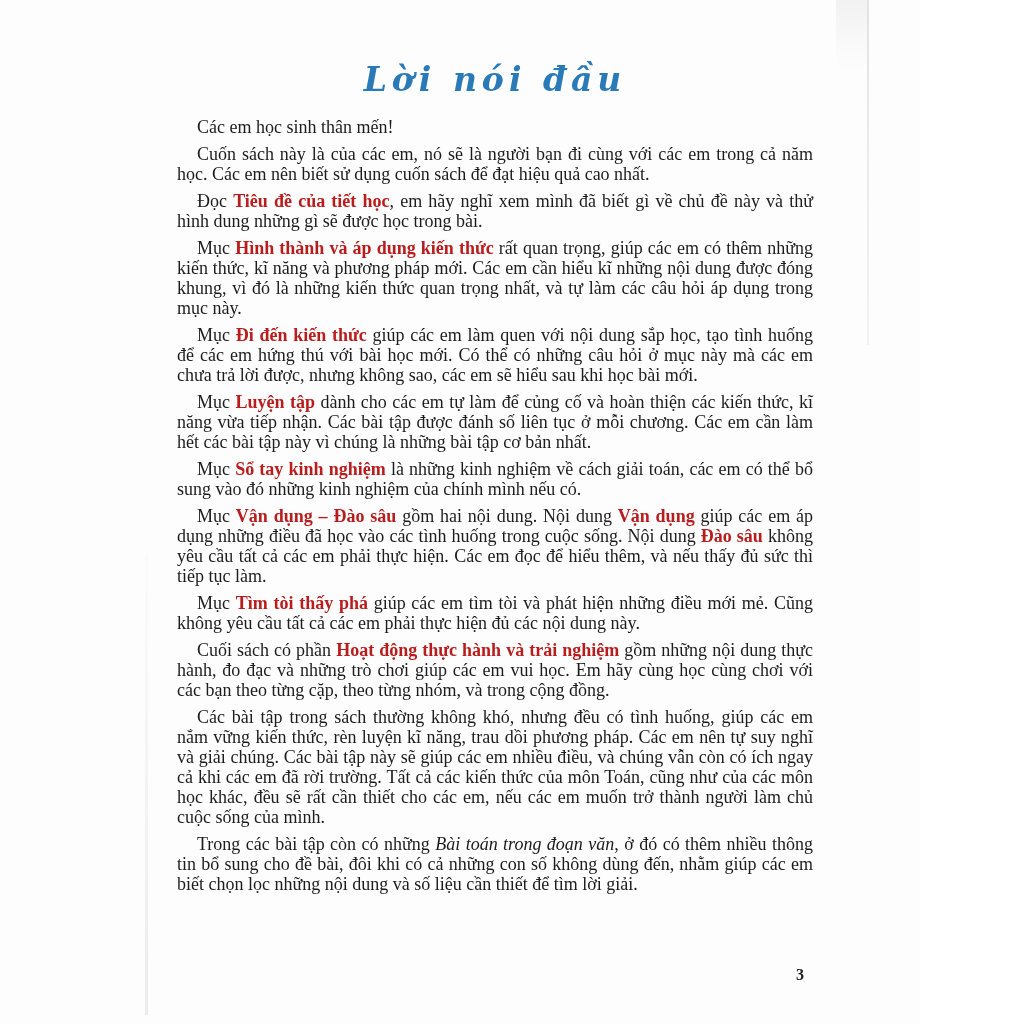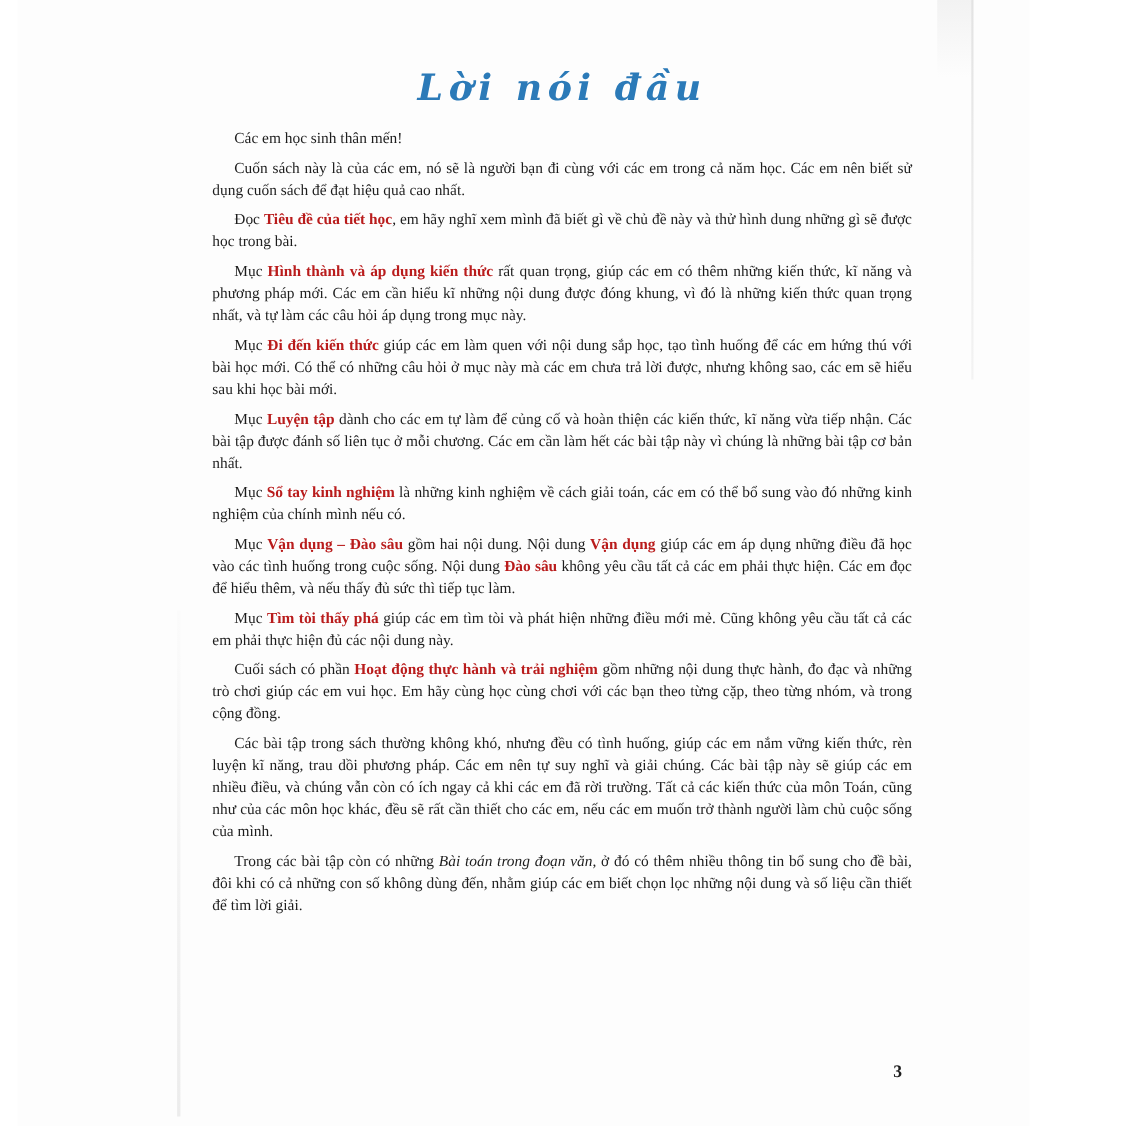--- a/index.html
+++ b/index.html
@@ -7,21 +7,20 @@
     padding: 0;
     background: #ffffff;
   }
   .page {
     position: relative;
     width: 920px;
     height: 1024px;
     background: #fdfdfd;
     overflow: hidden;
     font-family: "Liberation Serif", serif;
-    margin-left: 16px;
   }
   .scan-line-right {
     position: absolute;
     left: 867px;
     top: 0;
     width: 2px;
     height: 345px;
     background: linear-gradient(#e3e3e3, #f3f3f3);
   }
   .scan-smudge-topright {
@@ -54,21 +53,21 @@
     color: #2b7ab8;
   }
   .content {
     position: absolute;
     left: 177px;
     top: 117px;
     width: 636px;
   }
   .para {
     margin: 0 0 7px 0;
-    font-size: 14px;
+    font-size: 18px;
     line-height: 20px;
     text-align: justify;
     text-indent: 20px;
     color: #1c1c1c;
   }
   .kw {
     color: #b91c1c;
     font-weight: bold;
   }
   .it {

